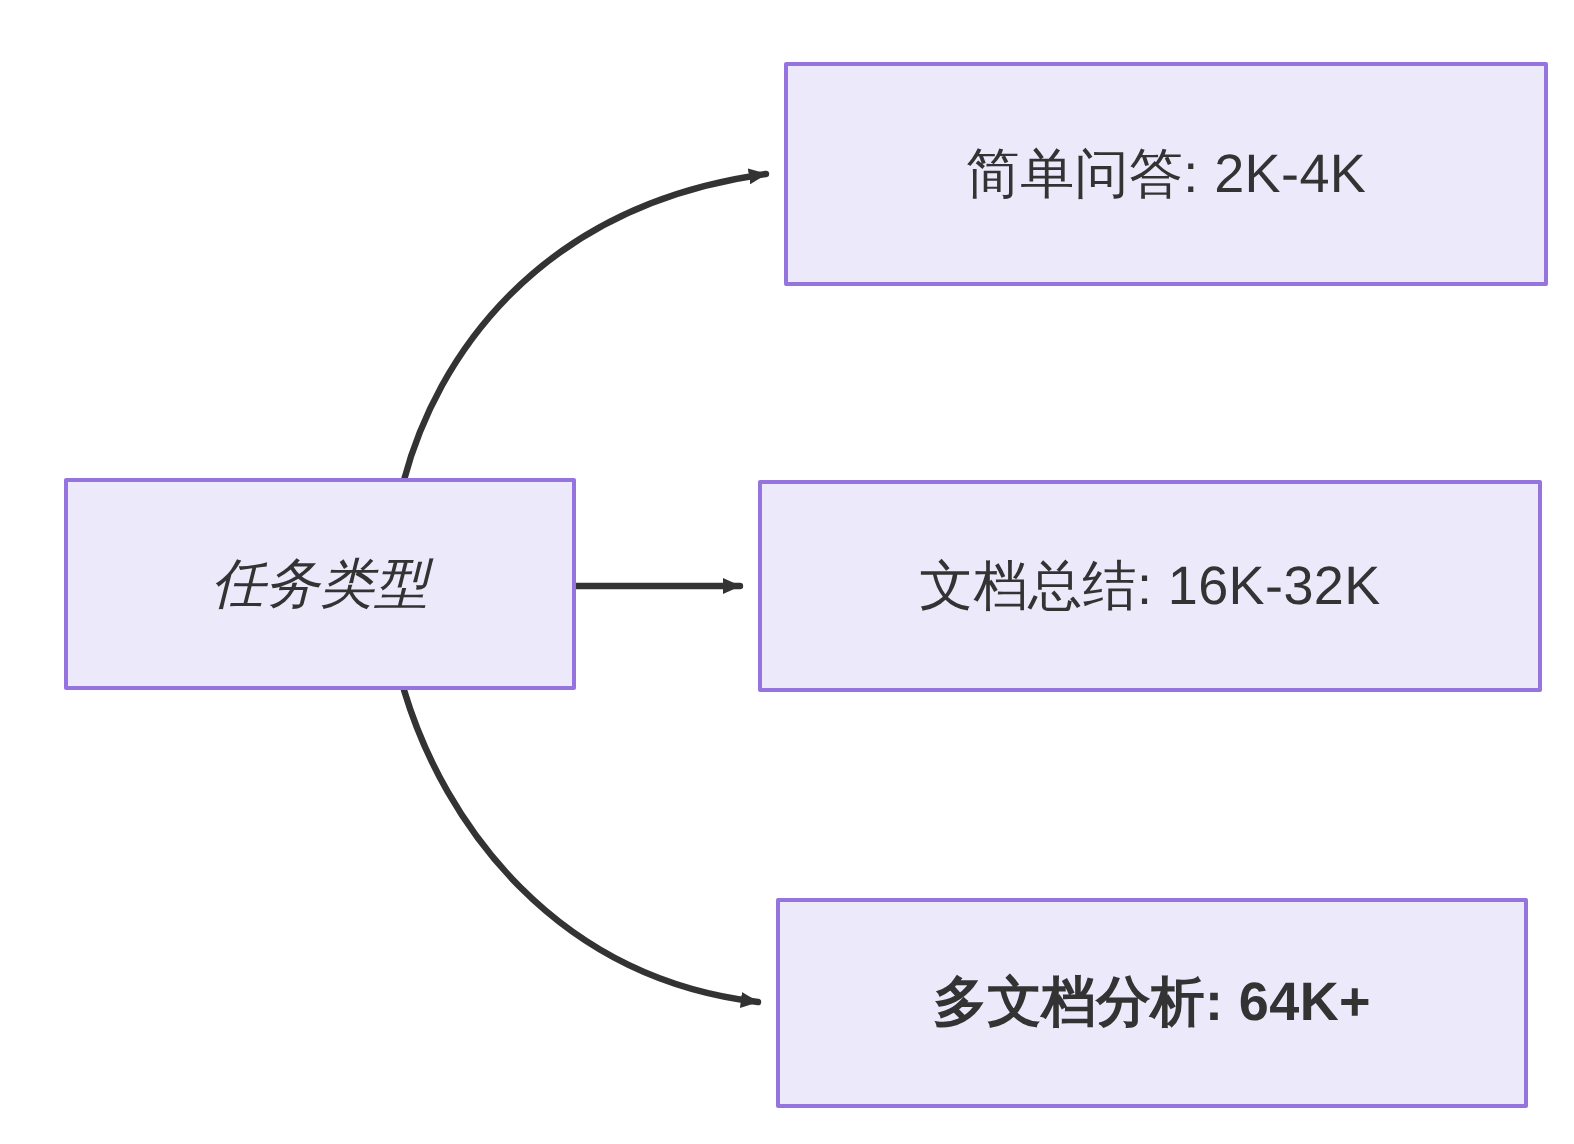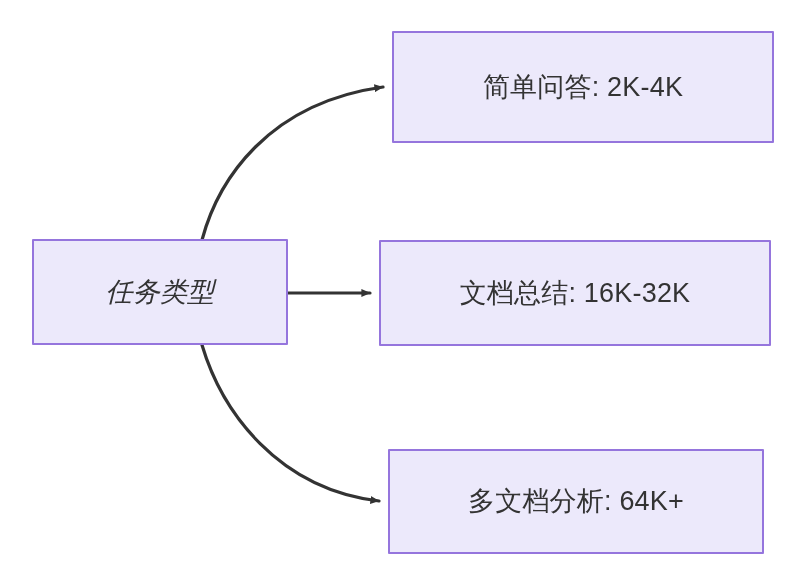--- a/index.html
+++ b/index.html
@@ -62,20 +62,21 @@
     top: 240px;
     width: 392px;
     height: 106px;
     text-align: center;
   }
   #node-child-2 {
     left: 388px;
     top: 449px;
     width: 376px;
     height: 105px;
+    font-weight: bold;
   }
   .node-label {
     display: block;
   }
 </style>
 </head>
 <body>
 
 <div id="diagram-canvas">
 

